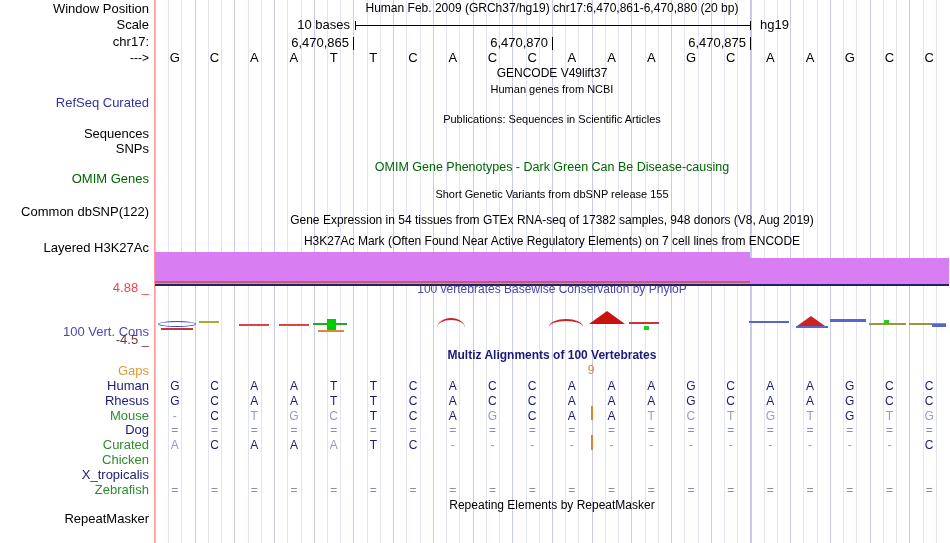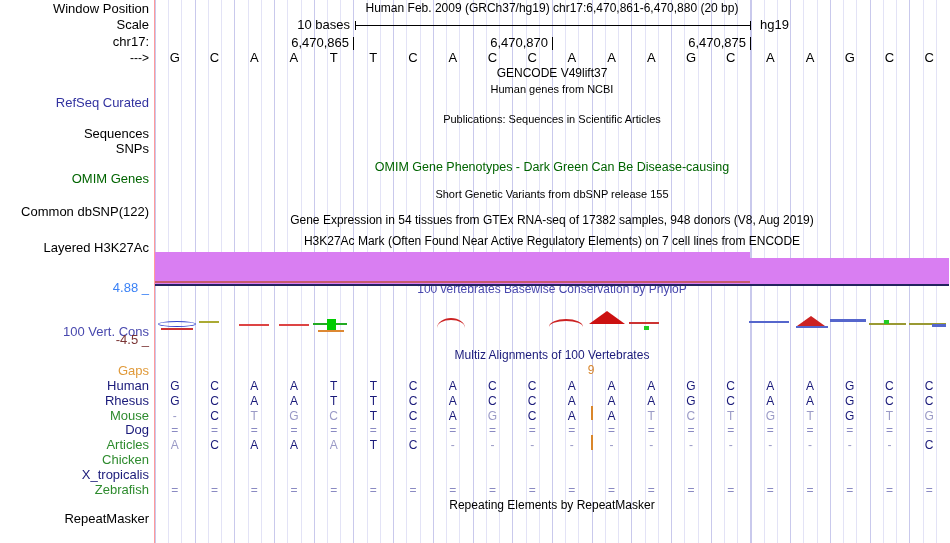--- a/index.html
+++ b/index.html
@@ -6,21 +6,21 @@
   #screen{position:relative;width:950px;height:543px;background:#fff;overflow:hidden;
           font-family:"Liberation Sans",sans-serif;color:#000;}
   .grid{position:absolute;left:155px;top:0;width:794px;height:543px;
     background-image:
       repeating-linear-gradient(90deg,#c9c9ec 0px,#c9c9ec 1px,transparent 1px,transparent 39.7px),
       repeating-linear-gradient(90deg,#e3e3f6 0px,#e3e3f6 1px,transparent 1px,transparent 13.2333px);}
   .leftline{position:absolute;left:154px;top:0;width:1px;height:543px;background:#ff9a9a;}
   .llbl{position:absolute;left:0;width:149px;text-align:right;font-size:13px;line-height:14px;white-space:nowrap;}
   .ctitle{position:absolute;left:155px;width:794px;text-align:center;font-size:12px;line-height:14px;white-space:nowrap;}
   .small{font-size:11px;}
-  .navy{color:#1a1a7a;}
+  .navy{color:#1a1a7a;font-weight:bold;}
   .green{color:#006400;}
   .slate{color:#4848ae;}
   .scaleline{position:absolute;background:#000;}
 </style>
 </head>
 <body>
 
 <div id="screen">
   <div class="grid"></div>
   <div class="leftline"></div>
@@ -48,21 +48,21 @@
   <div class="ctitle slate" style="top:282px">100 vertebrates Basewise Conservation by PhyloP</div>
   <div class="ctitle navy" style="top:348px">Multiz Alignments of 100 Vertebrates</div>
   <div class="ctitle" style="top:498px">Repeating Elements by RepeatMasker</div>
 
   <div class="llbl" style="top:96px;color:#3333a0">RefSeq Curated</div>
   <div class="llbl" style="top:127px">Sequences</div>
   <div class="llbl" style="top:142px">SNPs</div>
   <div class="llbl green" style="top:172px">OMIM Genes</div>
   <div class="llbl" style="top:205px">Common dbSNP(122)</div>
   <div class="llbl" style="top:241px">Layered H3K27Ac</div>
-  <div class="llbl" style="top:281px;color:#3b82f6">4.88 _</div>
+  <div class="llbl" style="top:281px;color:#ef4444">4.88 _</div>
   <div class="llbl slate" style="top:325px">100 Vert. Cons</div>
   <div class="llbl" style="top:333px;color:#7a3434">-4.5 _</div>
   <div class="llbl" style="top:512px">RepeatMasker</div>
 <div style="position: absolute; left: 221px; top: 35px; width: 128px; text-align: right; font-size: 13px; font-family: &quot;Liberation Sans&quot;, sans-serif; white-space: nowrap;">6,470,865</div>
     <div style="position: absolute; left: 353px; top: 37px; width: 1px; height: 13px; background: rgb(0, 0, 0);"></div>
     <div style="position: absolute; left: 420px; top: 35px; width: 128px; text-align: right; font-size: 13px; font-family: &quot;Liberation Sans&quot;, sans-serif; white-space: nowrap;">6,470,870</div>
     <div style="position: absolute; left: 552px; top: 37px; width: 1px; height: 13px; background: rgb(0, 0, 0);"></div>
     <div style="position: absolute; left: 618px; top: 35px; width: 128px; text-align: right; font-size: 13px; font-family: &quot;Liberation Sans&quot;, sans-serif; white-space: nowrap;">6,470,875</div>
     <div style="position: absolute; left: 750px; top: 37px; width: 1px; height: 13px; background: rgb(0, 0, 0);"></div>
     <div style="position: absolute; left: 174.85px; top: 50px; transform: translateX(-50%); font-size: 13px; font-family: &quot;Liberation Sans&quot;, sans-serif;">G</div>
@@ -188,21 +188,21 @@
     <div style="position: absolute; left: 571.85px; top: 423.4px; transform: translateX(-50%); font-size: 12px; font-family: &quot;Liberation Sans&quot;, sans-serif; color: rgb(138, 138, 194);">=</div>
     <div style="position: absolute; left: 611.55px; top: 423.4px; transform: translateX(-50%); font-size: 12px; font-family: &quot;Liberation Sans&quot;, sans-serif; color: rgb(138, 138, 194);">=</div>
     <div style="position: absolute; left: 651.25px; top: 423.4px; transform: translateX(-50%); font-size: 12px; font-family: &quot;Liberation Sans&quot;, sans-serif; color: rgb(138, 138, 194);">=</div>
     <div style="position: absolute; left: 690.95px; top: 423.4px; transform: translateX(-50%); font-size: 12px; font-family: &quot;Liberation Sans&quot;, sans-serif; color: rgb(138, 138, 194);">=</div>
     <div style="position: absolute; left: 730.65px; top: 423.4px; transform: translateX(-50%); font-size: 12px; font-family: &quot;Liberation Sans&quot;, sans-serif; color: rgb(138, 138, 194);">=</div>
     <div style="position: absolute; left: 770.35px; top: 423.4px; transform: translateX(-50%); font-size: 12px; font-family: &quot;Liberation Sans&quot;, sans-serif; color: rgb(138, 138, 194);">=</div>
     <div style="position: absolute; left: 810.05px; top: 423.4px; transform: translateX(-50%); font-size: 12px; font-family: &quot;Liberation Sans&quot;, sans-serif; color: rgb(138, 138, 194);">=</div>
     <div style="position: absolute; left: 849.75px; top: 423.4px; transform: translateX(-50%); font-size: 12px; font-family: &quot;Liberation Sans&quot;, sans-serif; color: rgb(138, 138, 194);">=</div>
     <div style="position: absolute; left: 889.45px; top: 423.4px; transform: translateX(-50%); font-size: 12px; font-family: &quot;Liberation Sans&quot;, sans-serif; color: rgb(138, 138, 194);">=</div>
     <div style="position: absolute; left: 929.15px; top: 423.4px; transform: translateX(-50%); font-size: 12px; font-family: &quot;Liberation Sans&quot;, sans-serif; color: rgb(138, 138, 194);">=</div>
-    <div style="position: absolute; left: 0px; top: 437.2px; width: 149px; text-align: right; font-size: 13px; font-family: &quot;Liberation Sans&quot;, sans-serif; color: rgb(46, 139, 46); white-space: nowrap;">Articles</div>
+    <div style="position: absolute; left: 0px; top: 437.2px; width: 149px; text-align: right; font-size: 13px; font-family: &quot;Liberation Sans&quot;, sans-serif; color: rgb(46, 139, 46); white-space: nowrap;">Curated</div>
     <div style="position: absolute; left: 174.85px; top: 438.2px; transform: translateX(-50%); font-size: 12px; font-family: &quot;Liberation Sans&quot;, sans-serif; color: rgb(154, 154, 198);">A</div>
     <div style="position: absolute; left: 214.55px; top: 438.2px; transform: translateX(-50%); font-size: 12px; font-family: &quot;Liberation Sans&quot;, sans-serif; color: rgb(26, 26, 122);">C</div>
     <div style="position: absolute; left: 254.25px; top: 438.2px; transform: translateX(-50%); font-size: 12px; font-family: &quot;Liberation Sans&quot;, sans-serif; color: rgb(26, 26, 122);">A</div>
     <div style="position: absolute; left: 293.95px; top: 438.2px; transform: translateX(-50%); font-size: 12px; font-family: &quot;Liberation Sans&quot;, sans-serif; color: rgb(26, 26, 122);">A</div>
     <div style="position: absolute; left: 333.65px; top: 438.2px; transform: translateX(-50%); font-size: 12px; font-family: &quot;Liberation Sans&quot;, sans-serif; color: rgb(154, 154, 198);">A</div>
     <div style="position: absolute; left: 373.35px; top: 438.2px; transform: translateX(-50%); font-size: 12px; font-family: &quot;Liberation Sans&quot;, sans-serif; color: rgb(26, 26, 122);">T</div>
     <div style="position: absolute; left: 413.05px; top: 438.2px; transform: translateX(-50%); font-size: 12px; font-family: &quot;Liberation Sans&quot;, sans-serif; color: rgb(26, 26, 122);">C</div>
     <div style="position: absolute; left: 452.75px; top: 438.2px; transform: translateX(-50%); font-size: 12px; font-family: &quot;Liberation Sans&quot;, sans-serif; color: rgb(154, 154, 198);">-</div>
     <div style="position: absolute; left: 492.45px; top: 438.2px; transform: translateX(-50%); font-size: 12px; font-family: &quot;Liberation Sans&quot;, sans-serif; color: rgb(154, 154, 198);">-</div>
     <div style="position: absolute; left: 532.15px; top: 438.2px; transform: translateX(-50%); font-size: 12px; font-family: &quot;Liberation Sans&quot;, sans-serif; color: rgb(154, 154, 198);">-</div>

